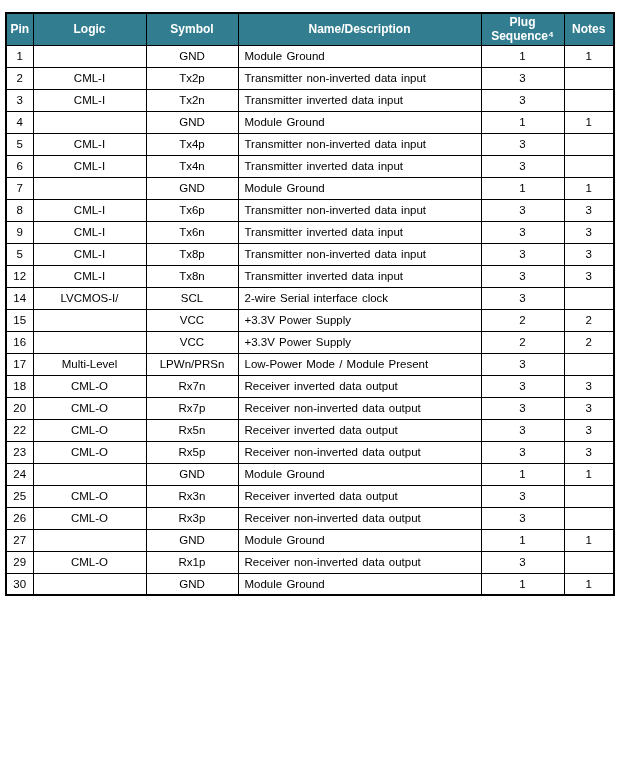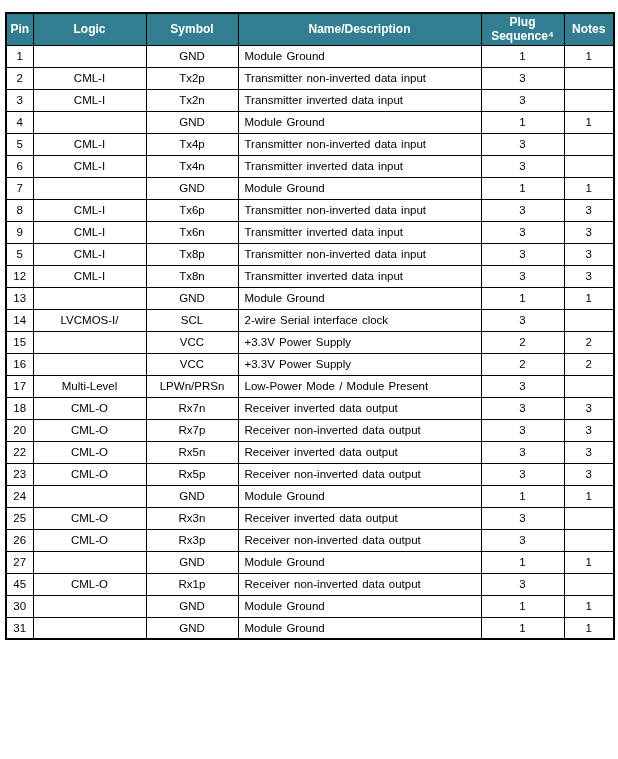--- a/index.html
+++ b/index.html
@@ -174,28 +174,20 @@
 
   <tr>
     <td class="c-pin">12</td>
     <td class="c-logic">CML-I</td>
     <td class="c-symbol">Tx8n</td>
     <td class="c-name">Transmitter inverted data input</td>
     <td class="c-plug">3</td>
     <td class="c-notes">3</td>
   </tr>
 
-  <tr>
-    <td class="c-pin">13</td>
-    <td class="c-logic"></td>
-    <td class="c-symbol">GND</td>
-    <td class="c-name">Module Ground</td>
-    <td class="c-plug">1</td>
-    <td class="c-notes">1</td>
-  </tr>
 
   <tr>
     <td class="c-pin">14</td>
     <td class="c-logic">LVCMOS-I/</td>
     <td class="c-symbol">SCL</td>
     <td class="c-name">2-wire Serial interface clock</td>
     <td class="c-plug">3</td>
     <td class="c-notes"></td>
   </tr>
 
@@ -295,40 +287,32 @@
     <td class="c-pin">27</td>
     <td class="c-logic"></td>
     <td class="c-symbol">GND</td>
     <td class="c-name">Module Ground</td>
     <td class="c-plug">1</td>
     <td class="c-notes">1</td>
   </tr>
 
 
   <tr>
-    <td class="c-pin">45</td>
+    <td class="c-pin">29</td>
     <td class="c-logic">CML-O</td>
     <td class="c-symbol">Rx1p</td>
     <td class="c-name">Receiver non-inverted data output</td>
     <td class="c-plug">3</td>
     <td class="c-notes"></td>
   </tr>
 
   <tr>
     <td class="c-pin">30</td>
     <td class="c-logic"></td>
     <td class="c-symbol">GND</td>
     <td class="c-name">Module Ground</td>
     <td class="c-plug">1</td>
     <td class="c-notes">1</td>
   </tr>
 
-  <tr>
-    <td class="c-pin">31</td>
-    <td class="c-logic"></td>
-    <td class="c-symbol">GND</td>
-    <td class="c-name">Module Ground</td>
-    <td class="c-plug">1</td>
-    <td class="c-notes">1</td>
-  </tr>
 </tbody>
   </table>
 </div>
 
 </body></html>

